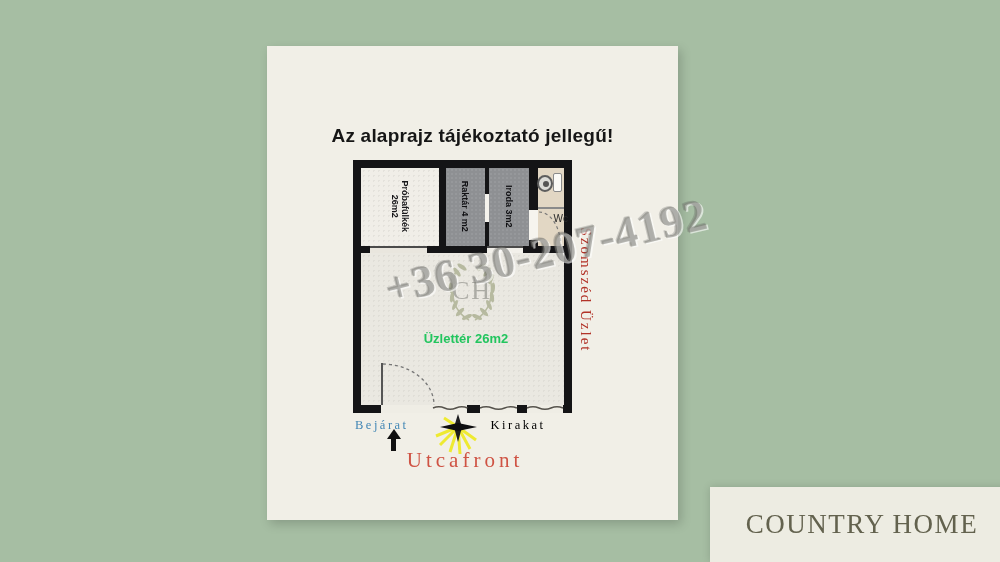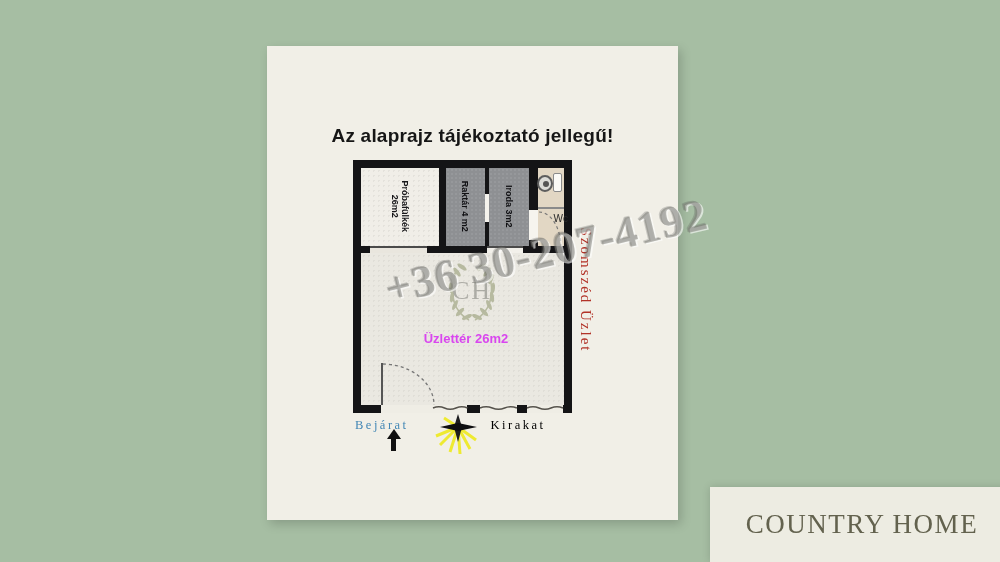--- a/index.html
+++ b/index.html
@@ -27,21 +27,21 @@
   .room-wc{left:185px;top:8px;width:26px;height:78px;background:#e2d7c4;}
   .room-shop{left:8px;top:93px;width:203px;height:152px;}
 
   .vlabel{position:absolute;text-align:center;font-weight:bold;color:#17171a;
           transform:rotate(90deg);line-height:1.15;white-space:nowrap;}
   .lbl-fitting{left:12px;top:36px;width:70px;font-size:9px;}
   .lbl-storage{left:75px;top:41px;width:74px;font-size:9px;color:#101013;}
   .lbl-office{left:119px;top:41px;width:74px;font-size:9px;color:#101013;}
   .lbl-wc{position:absolute;left:185px;top:53px;width:30px;text-align:right;font-size:10px;font-weight:normal;color:#2a2a2a;}
   .lbl-shop{position:absolute;left:33px;top:171px;width:160px;text-align:center;
-            font-size:13px;font-weight:bold;color:#d946ef;}
+            font-size:13px;font-weight:bold;color:#22c55e;}
 
   .door-gap-storage{position:absolute;left:132px;top:34px;width:4px;height:28px;background:#f4f2ec;}
   .wc-doorgap{position:absolute;left:176px;top:50px;width:9px;height:30px;background:#f6f4ee;}
   .wc-line{position:absolute;left:185px;top:47px;width:26px;height:2px;background:#8a8a8a;}
 
   .toilet-bowl{position:absolute;left:184px;top:15px;width:16px;height:17px;border-radius:50%;
                background:#dcdcd8;border:2px solid #5d5d5d;}
   .toilet-dot{position:absolute;left:190px;top:21px;width:6px;height:6px;border-radius:50%;background:#555;}
   .toilet-tank{position:absolute;left:200px;top:13px;width:9px;height:19px;background:#fbfaf6;
                border:1px solid #8a8a8a;border-radius:2px;}
@@ -157,20 +157,21 @@
       <ellipse cx="55" cy="19" rx="5.5" ry="2" transform="rotate(112 55 19)"></ellipse>
       <ellipse cx="51" cy="12" rx="5.5" ry="2" transform="rotate(128 51 12)"></ellipse>
       <ellipse cx="46" cy="7" rx="5.5" ry="2" transform="rotate(145 46 7)"></ellipse>
     </g>
     <text x="36" y="39" text-anchor="middle" font-family="Liberation Serif,serif" font-size="26" fill="#90908a" opacity="0.8" letter-spacing="2">CH</text>
   </svg>
 
   <div class="neighbor">Szomszéd Üzlet</div>
   <div class="bejarat">Bejárat</div>
   <div class="kirakat">Kirakat</div>
+  <div class="utcafront">Utcafront</div>
 
   <div class="north-arrow-head"></div>
   <div class="north-arrow-stem"></div>
 
   <svg class="compass" width="62" height="58" viewBox="0 0 62 58">
     <g stroke="#eeea28" stroke-width="3" opacity="0.95">
       <line x1="30" y1="23" x2="8" y2="32"></line>
       <line x1="30" y1="23" x2="12" y2="41"></line>
       <line x1="30" y1="23" x2="22" y2="48"></line>
       <line x1="30" y1="23" x2="32" y2="50"></line>

